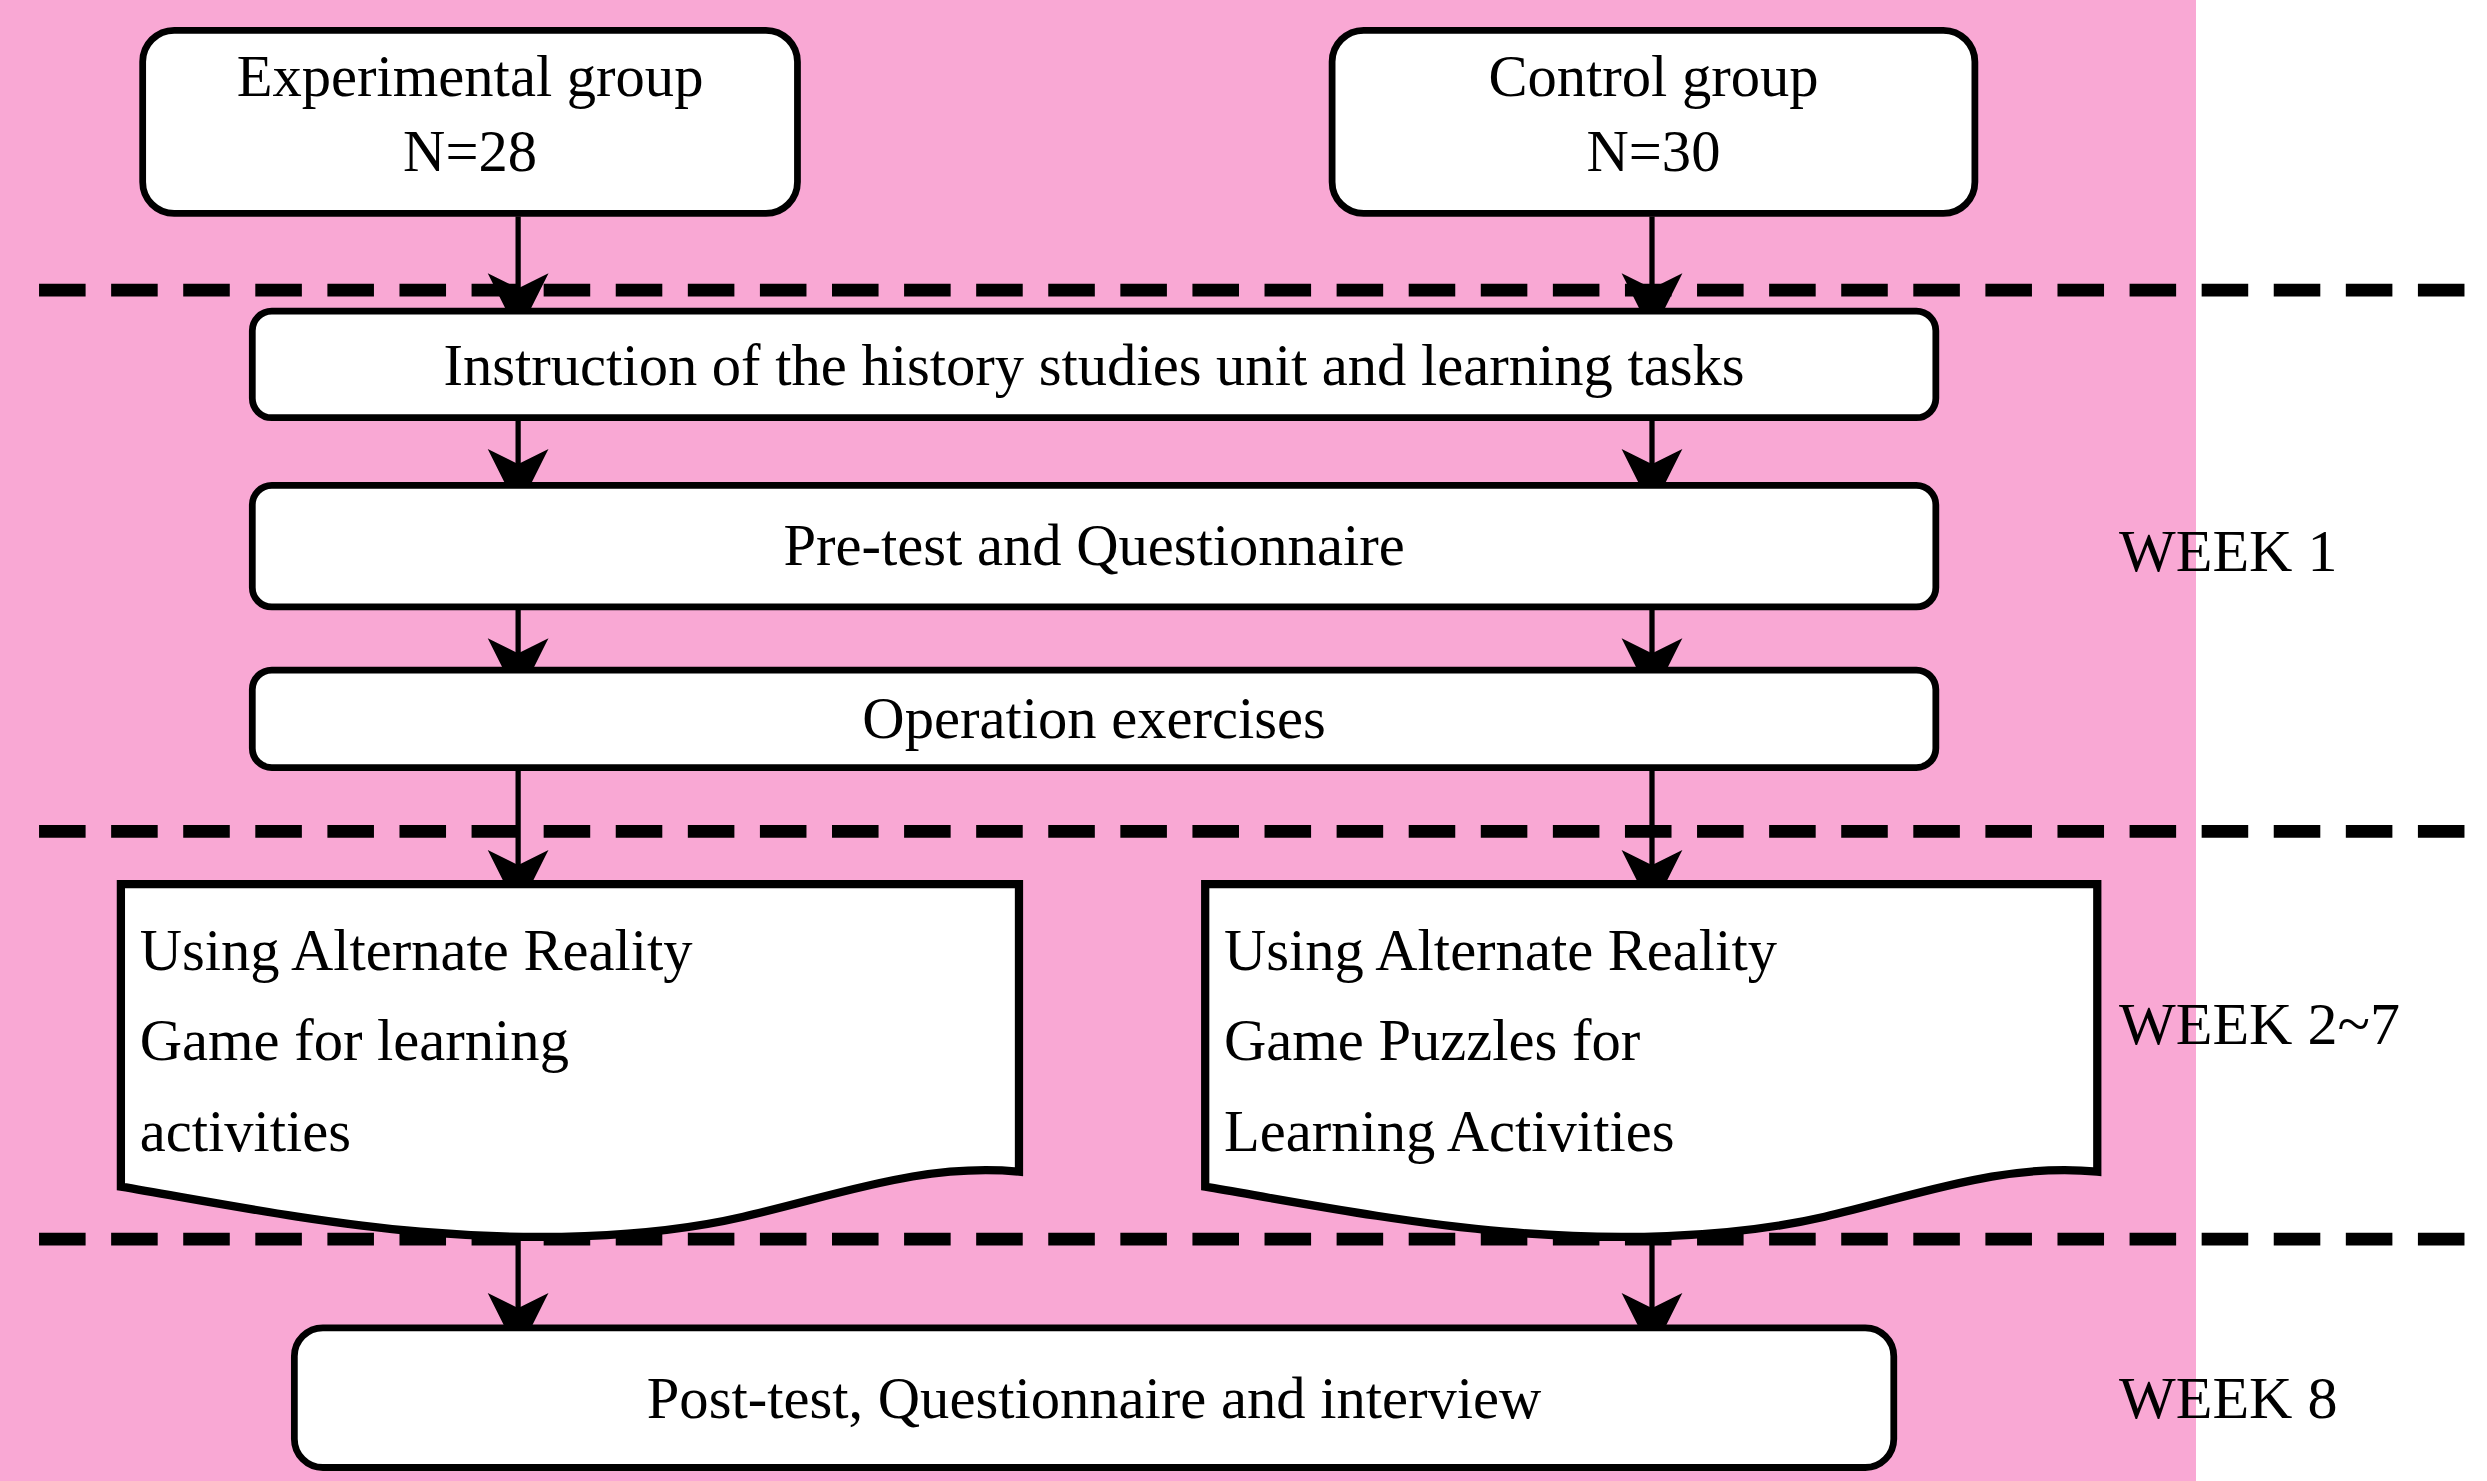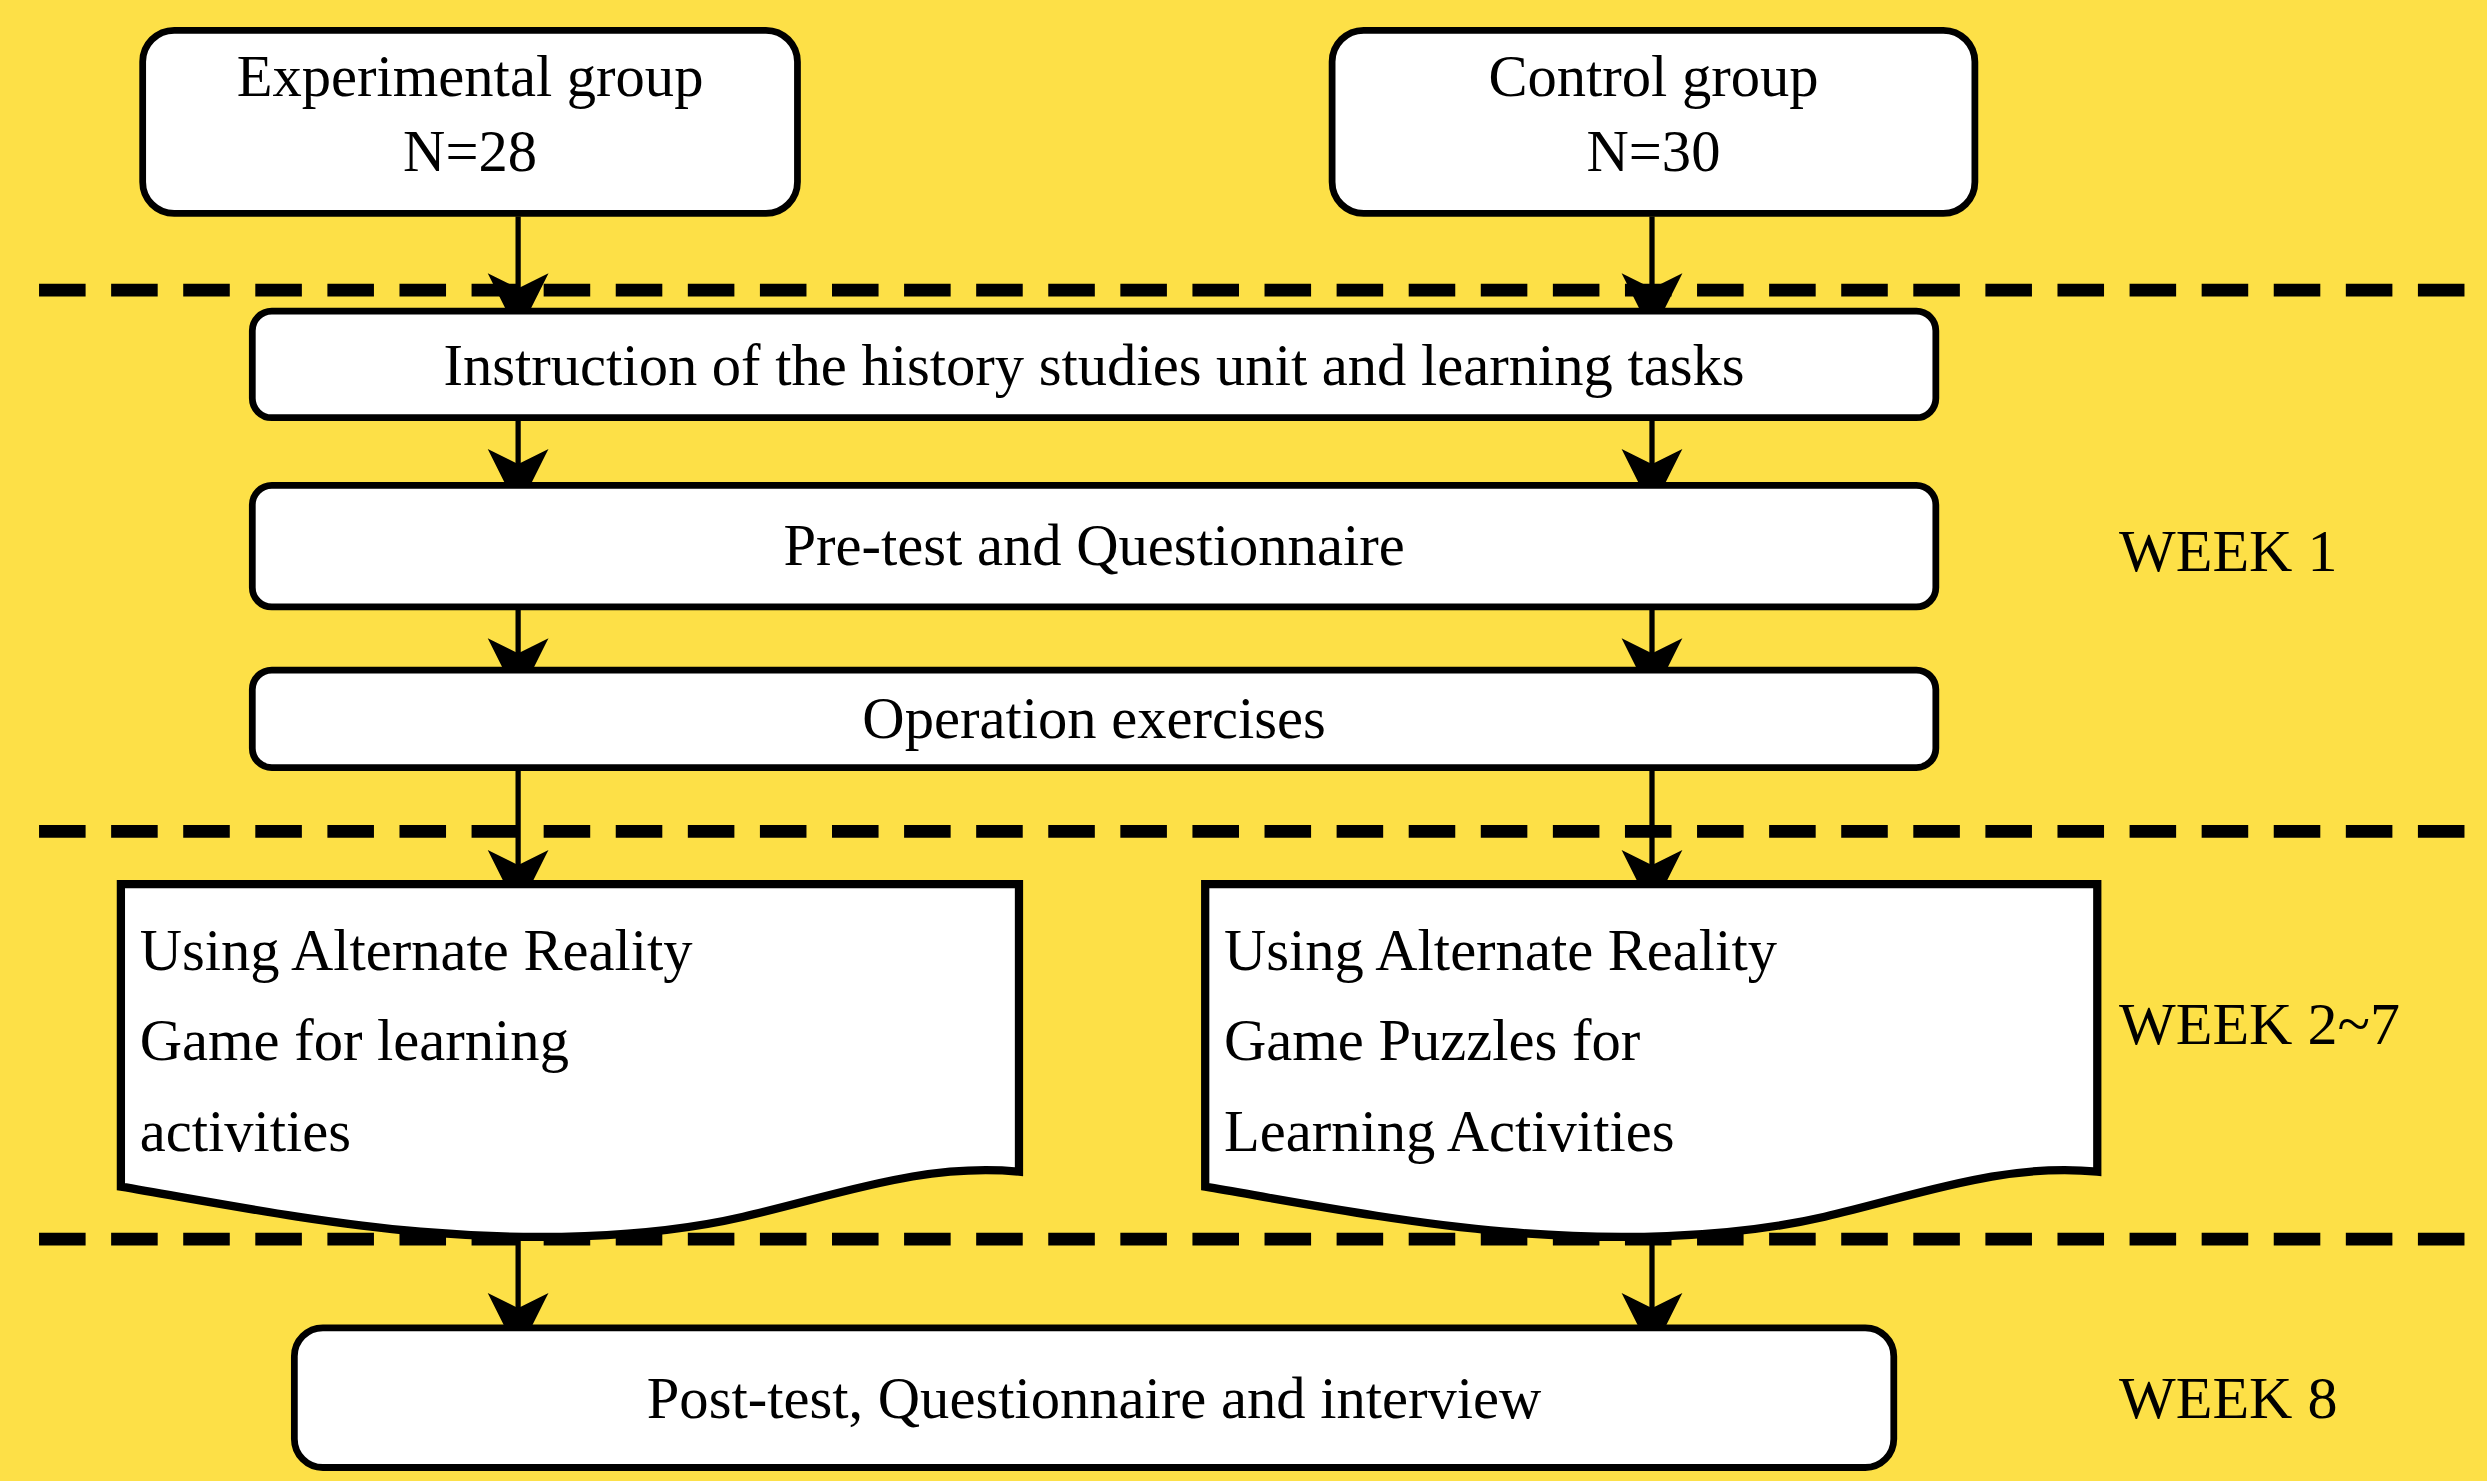--- a/index.html
+++ b/index.html
@@ -8,23 +8,23 @@
     background: #ffffff;
   }
   body {
     width: 2487px;
     height: 1482px;
     font-family: "Liberation Serif", "DejaVu Serif", serif;
     overflow: hidden;
   }
   #diagram-root {
     position: relative;
-    width: 2487px;
+    width: 2196px;
     height: 1482px;
-    background: #fde047;
+    background: #f9a8d4;
   }
   svg#flow-svg {
     position: absolute;
     top: 0;
     left: 0;
     width: 2487px;
     height: 1482px;
   }
   .box-label {
     font-family: "Liberation Serif", "DejaVu Serif", serif;

